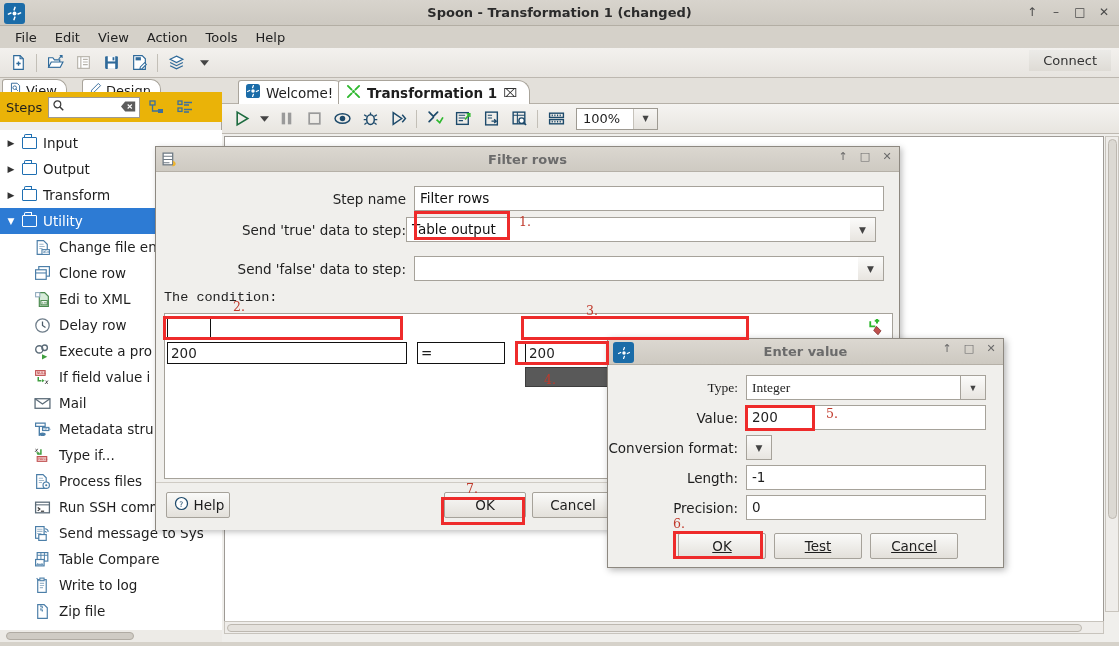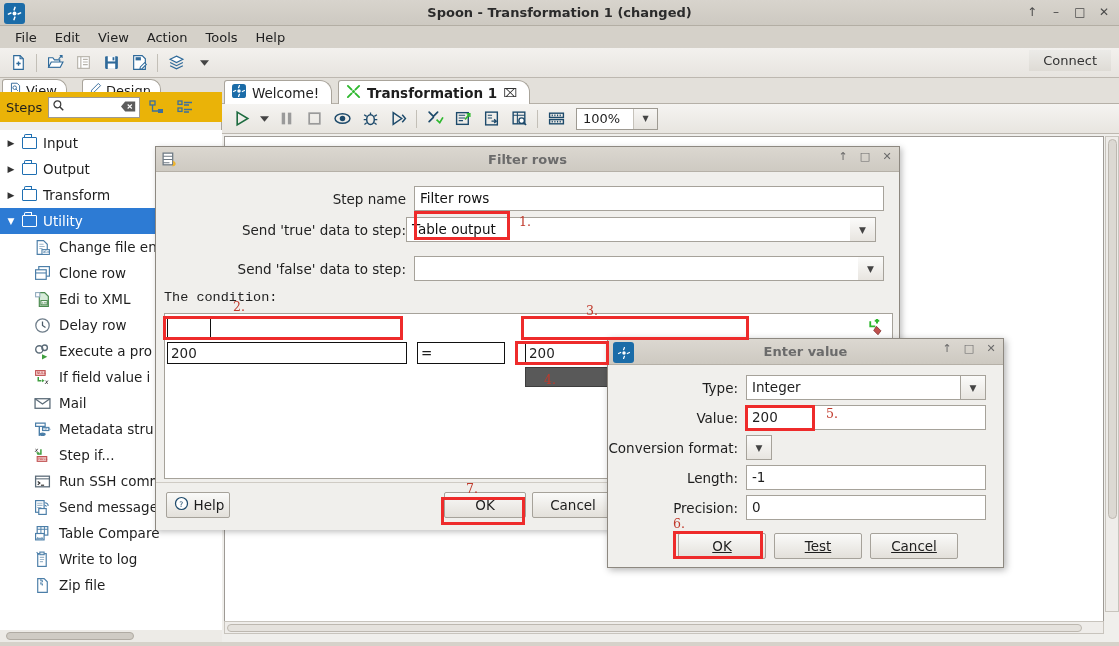--- a/index.html
+++ b/index.html
@@ -135,21 +135,21 @@
     position:absolute; left:0; top:0; width:897px; height:26px;
     background:#e3e0da; border-bottom:1px solid #b5b0a7;
   }
   .ed-tab{
     position:absolute; top:2px; height:24px;
     display:flex; align-items:center; gap:6px; padding:0 12px 0 7px;
     font-size:13.5px; background:#fff;
     border:1px solid #a9a49b; border-bottom:none;
     border-top-left-radius:3px; border-top-right-radius:12px;
   }
-  #ed-tab-welcome{ left:2px; }
+  #ed-tab-welcome{ left:16px; }
   #ed-tab-trans{ left:116px; font-weight:bold; }
   #ed-toolbar{
     position:absolute; left:0; top:26px; width:897px; height:30px;
     background:linear-gradient(to bottom,#f5f4f1,#e8e5e0);
     border-bottom:1px solid #bdb8b0;
     display:flex; align-items:center; padding-left:6px;
   }
   #zoom-combo{
     display:flex; align-items:center; margin-left:6px;
     height:22px; border:1px solid #9e9a92; background:#fff;
@@ -565,21 +565,32 @@
     <div class="tree-row child">
       <span>
           <svg class="sicon" viewBox="0 0 16 16">
             <text x="0.6" y="5" font-size="5.5" font-style="italic" fill="#1d1d1d">x</text>
             <path d="M6.5 2v4.5h-3" stroke="#3f9e3f" stroke-width="1.4" fill="none"></path>
             <path d="M2 5l1.6 2.6 1.6-2.6z" fill="#3f9e3f"></path>
             <rect x="3" y="9" width="9" height="4.5" fill="#f6d0d0" stroke="#c05050" stroke-width="1"></rect>
             <text x="3.9" y="12.6" font-size="3.4" fill="#b03030">NULL</text>
           </svg>
         </span>
-      <span>Step if...</span>
+      <span>Type if...</span>
+    </div>
+    <div class="tree-row child">
+      <span>
+          <svg class="sicon" viewBox="0 0 16 16">
+            <path d="M2.5 1.5h6l3 3v10h-9z" fill="#fff" stroke="#4b7ea8" stroke-width="1.1"></path>
+            <path d="M4.5 5h4M4.5 7h5M4.5 9h3" stroke="#9fb8cc" stroke-width="1"></path>
+            <circle cx="11.5" cy="11.5" r="3" fill="#fff" stroke="#4b7ea8" stroke-width="1.1"></circle>
+            <circle cx="11.5" cy="11.5" r="1" fill="#4b7ea8"></circle>
+          </svg>
+        </span>
+      <span>Process files</span>
     </div>
     <div class="tree-row child">
       <span>
           <svg class="sicon" viewBox="0 0 16 16">
             <rect x="1.5" y="3" width="13" height="10" fill="#fff" stroke="#5b6b78" stroke-width="1.2"></rect>
             <path d="M1.5 5.5h13" stroke="#5b6b78" stroke-width="1"></path>
             <path d="M3.5 8l2 1.5-2 1.5" stroke="#333" stroke-width="1.1" fill="none"></path>
             <path d="M6.5 11.5h3" stroke="#333" stroke-width="1.1"></path>
           </svg>
         </span>
@@ -857,21 +868,21 @@
     </span>
     <span class="t-text">Enter value</span>
     <span class="t-btns">
       <span>↑</span>
       <span>□</span>
       <span>✕</span>
     </span>
   </div>
 
   <div class="body">
-    <div class="vrow" style="top:8px;">
+    <div class="vrow" style="top:8px;font-family:Liberation Serif, serif;">
       <span class="vlabel">Type:</span>
       <span class="vfield withcombo">Integer</span>
       <span class="vcombo-arrow">▼</span>
     </div>
 
     <div class="vrow" style="top:38px;">
       <span class="vlabel">Value:</span>
       <span class="vfield">200</span>
     </div>
 

